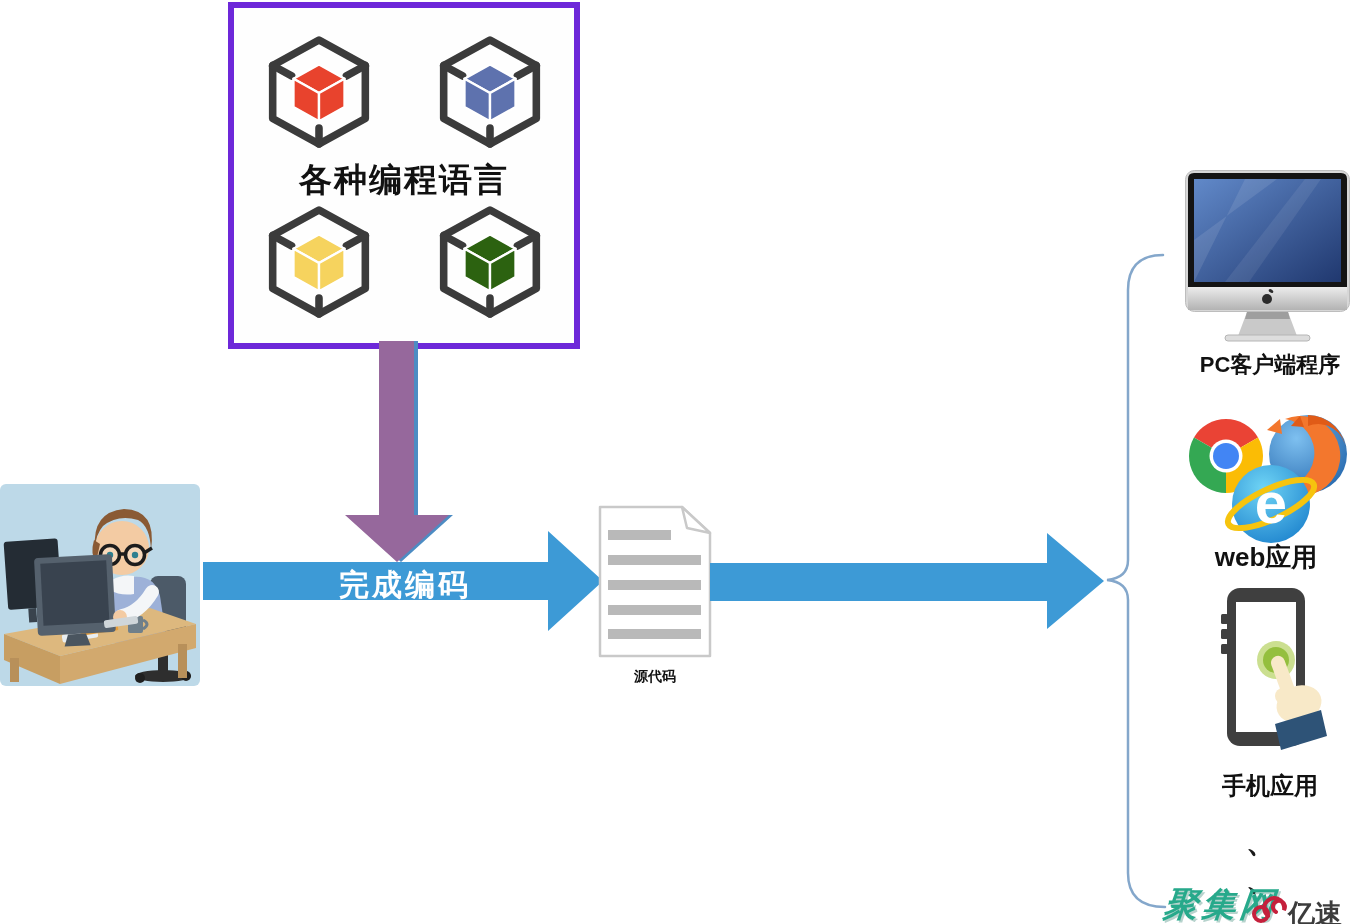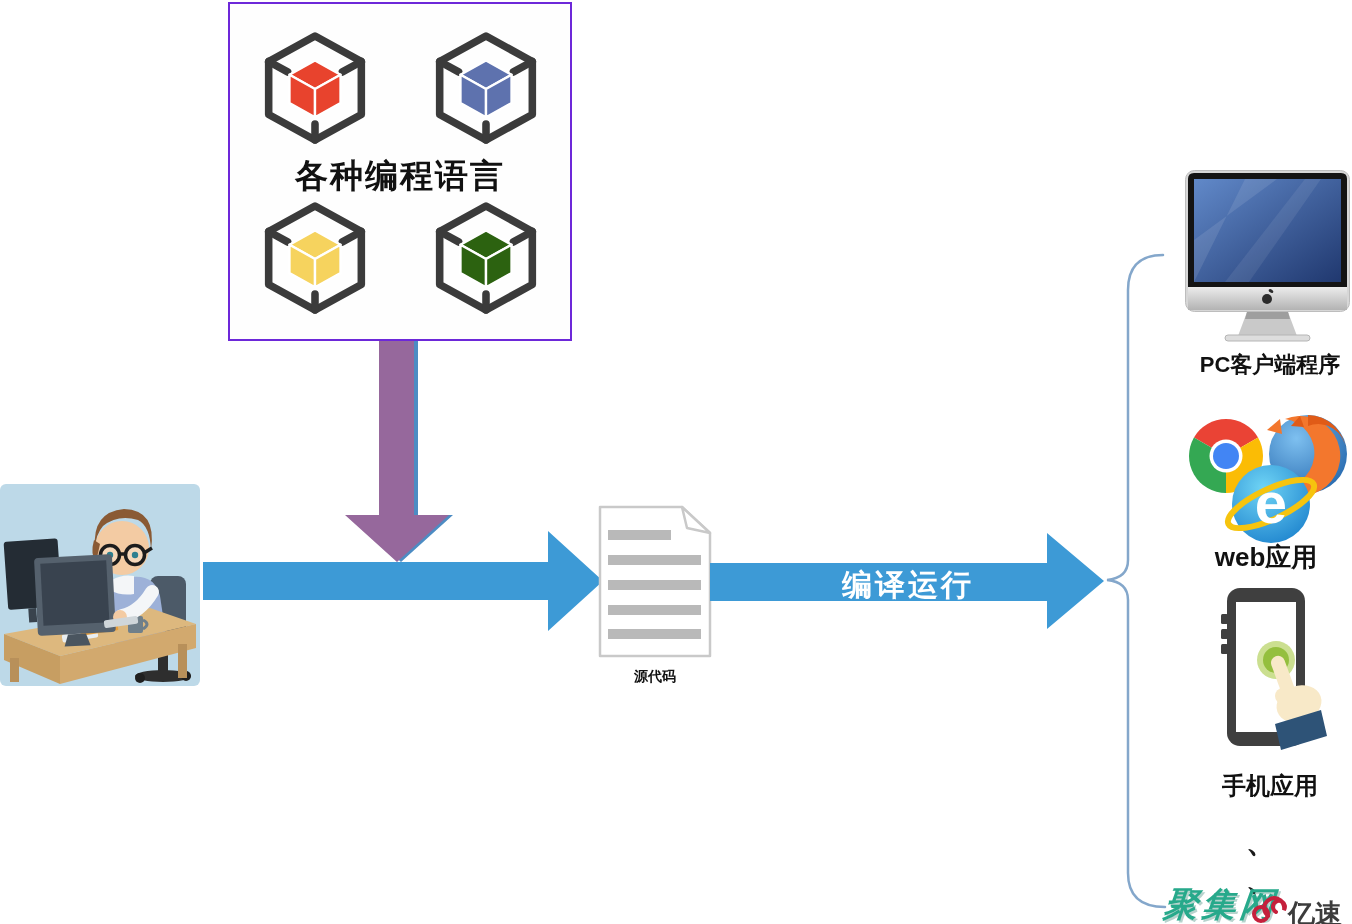--- a/index.html
+++ b/index.html
@@ -1,21 +1,21 @@
 <!DOCTYPE html>
 <html><head>
 <meta charset="utf-8">
 <style>
   html,body{margin:0;padding:0;background:#fff;}
   #canvas{position:relative;width:1352px;height:924px;background:#ffffff;overflow:hidden;
           font-family:"Liberation Sans",sans-serif;}
   .abs{position:absolute;}
   .lbl{font-weight:bold;color:#111;text-align:center;font-family:"Liberation Sans",sans-serif;}
   .arrow-label{color:#fff;font-size:30px;font-weight:bold;letter-spacing:3px;text-align:center;}
-  #langbox{left:228px;top:2px;width:340px;height:335px;border:2px solid #6d28d9;background:#fefefe;}
+  #langbox{left:228px;top:2px;width:340px;height:335px;border:6px solid #6d28d9;background:#fefefe;}
   .cube{position:absolute;width:104px;height:118px;}
   #langbox-title{left:0;top:150px;width:340px;font-size:33px;letter-spacing:2px;}
   #pc-label{left:1185px;top:350px;width:170px;font-size:22px;}
   #web-label{left:1183px;top:540px;width:166px;font-size:26px;}
   #mobile-label{left:1190px;top:770px;width:160px;font-size:24px;}
   #doc-label{left:598px;top:668px;width:114px;font-size:14px;}
   .stray{position:absolute;font-size:30px;font-weight:bold;color:#1a1a1a;font-family:"Liberation Sans",sans-serif;}
   #wm-site{left:1164px;top:882px;font-size:34px;font-weight:900;font-style:italic;
            letter-spacing:4px;transform:skewX(-6deg);
            text-shadow:2px 2px 0 rgba(18,110,88,0.30);font-family:"Liberation Sans",sans-serif;}
@@ -123,40 +123,40 @@
     </g>
 
     <path d="M152,108 Q140,128 122,132" fill="none" stroke="#f4f6f8" stroke-width="14" stroke-linecap="round"></path>
     <circle cx="120" cy="133" r="7" fill="#f3cba3"></circle>
     <rect x="104" y="134" width="34" height="8" rx="2" fill="#cfd6da" transform="rotate(-8 121 138)"></rect>
   </svg>
 
   <svg class="abs" style="left:203px;top:531px" width="400" height="100" viewBox="0 0 400 100">
     <polygon points="0,31 345,31 345,0 400,50 345,100 345,69 0,69" fill="#3d9ad6"></polygon>
   </svg>
+  <div class="abs arrow-label" style="left:260px;top:565px;width:290px">完成编码</div>
 
   <svg class="abs" style="left:343px;top:341px;filter:drop-shadow(4px 0 0 #4d8cc3)" width="107" height="222" viewBox="0 0 107 222">
     <polygon points="36,0 71,0 71,174 106,174 54,221 2,174 36,174" fill="#96689c"></polygon>
   </svg>
 
   <svg class="abs" style="left:598px;top:505px" width="114" height="153" viewBox="0 0 114 153">
     <path d="M2,2 L84,2 L112,28 L112,151 L2,151 Z" fill="#ffffff" stroke="#c9c9c9" stroke-width="2.5" stroke-linejoin="round"></path>
     <path d="M84,2 L89,23 L112,28 Z" fill="#ffffff" stroke="#c9c9c9" stroke-width="2.5" stroke-linejoin="round"></path>
     <rect x="10" y="25" width="63" height="10" fill="#b9b9b9"></rect>
     <rect x="10" y="50" width="93" height="10" fill="#b9b9b9"></rect>
     <rect x="10" y="75" width="93" height="10" fill="#b9b9b9"></rect>
     <rect x="10" y="100" width="93" height="10" fill="#b9b9b9"></rect>
     <rect x="10" y="124" width="93" height="10" fill="#b9b9b9"></rect>
   </svg>
   <div id="doc-label" class="abs lbl">源代码</div>
 
   <svg class="abs" style="left:710px;top:531px" width="395" height="100" viewBox="0 0 395 100">
     <polygon points="0,32 337,32 337,2 394,50 337,98 337,70 0,70" fill="#3d9ad6"></polygon>
   </svg>
-  <div class="abs arrow-label" style="left:763px;top:565px;width:290px">编译运行</div>
 
   <svg class="abs" style="left:1095px;top:245px" width="80" height="670" viewBox="0 0 80 670">
     <path d="M68,10 Q33,10 33,45 L33,315 Q33,333 12,335 Q33,337 33,355 L33,628 Q33,662 70,662" fill="none" stroke-width="2.5" stroke-linecap="round" stroke="#84a7cb"></path>
   </svg>
 
   <svg class="abs" style="left:1185px;top:170px" width="165" height="172" viewBox="0 0 165 172">
     <defs>
       <linearGradient id="scrG" x1="0" y1="0" x2="1" y2="1">
         <stop offset="0" stop-color="#6189c9"></stop>
           <stop offset="1" stop-color="#20386f"></stop>

